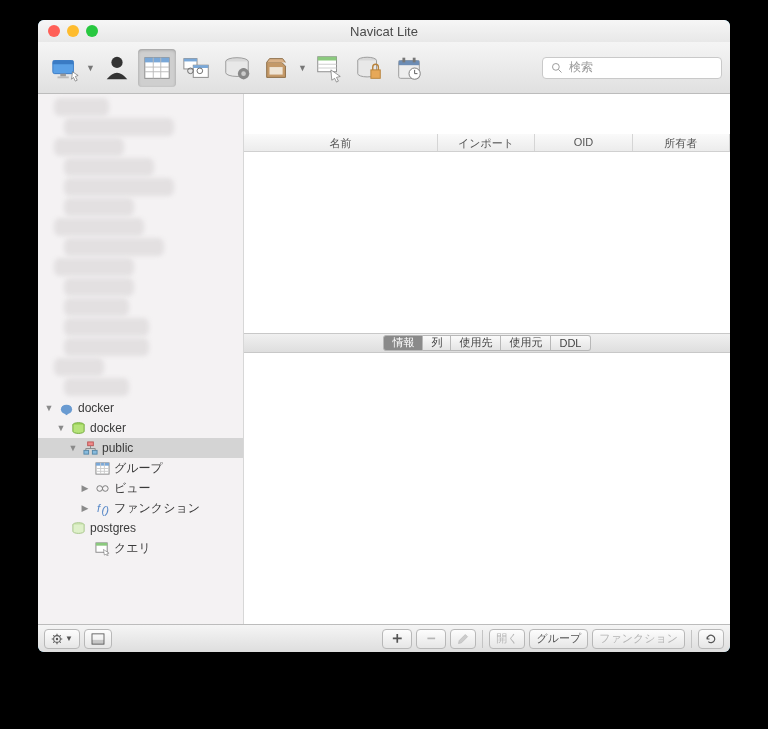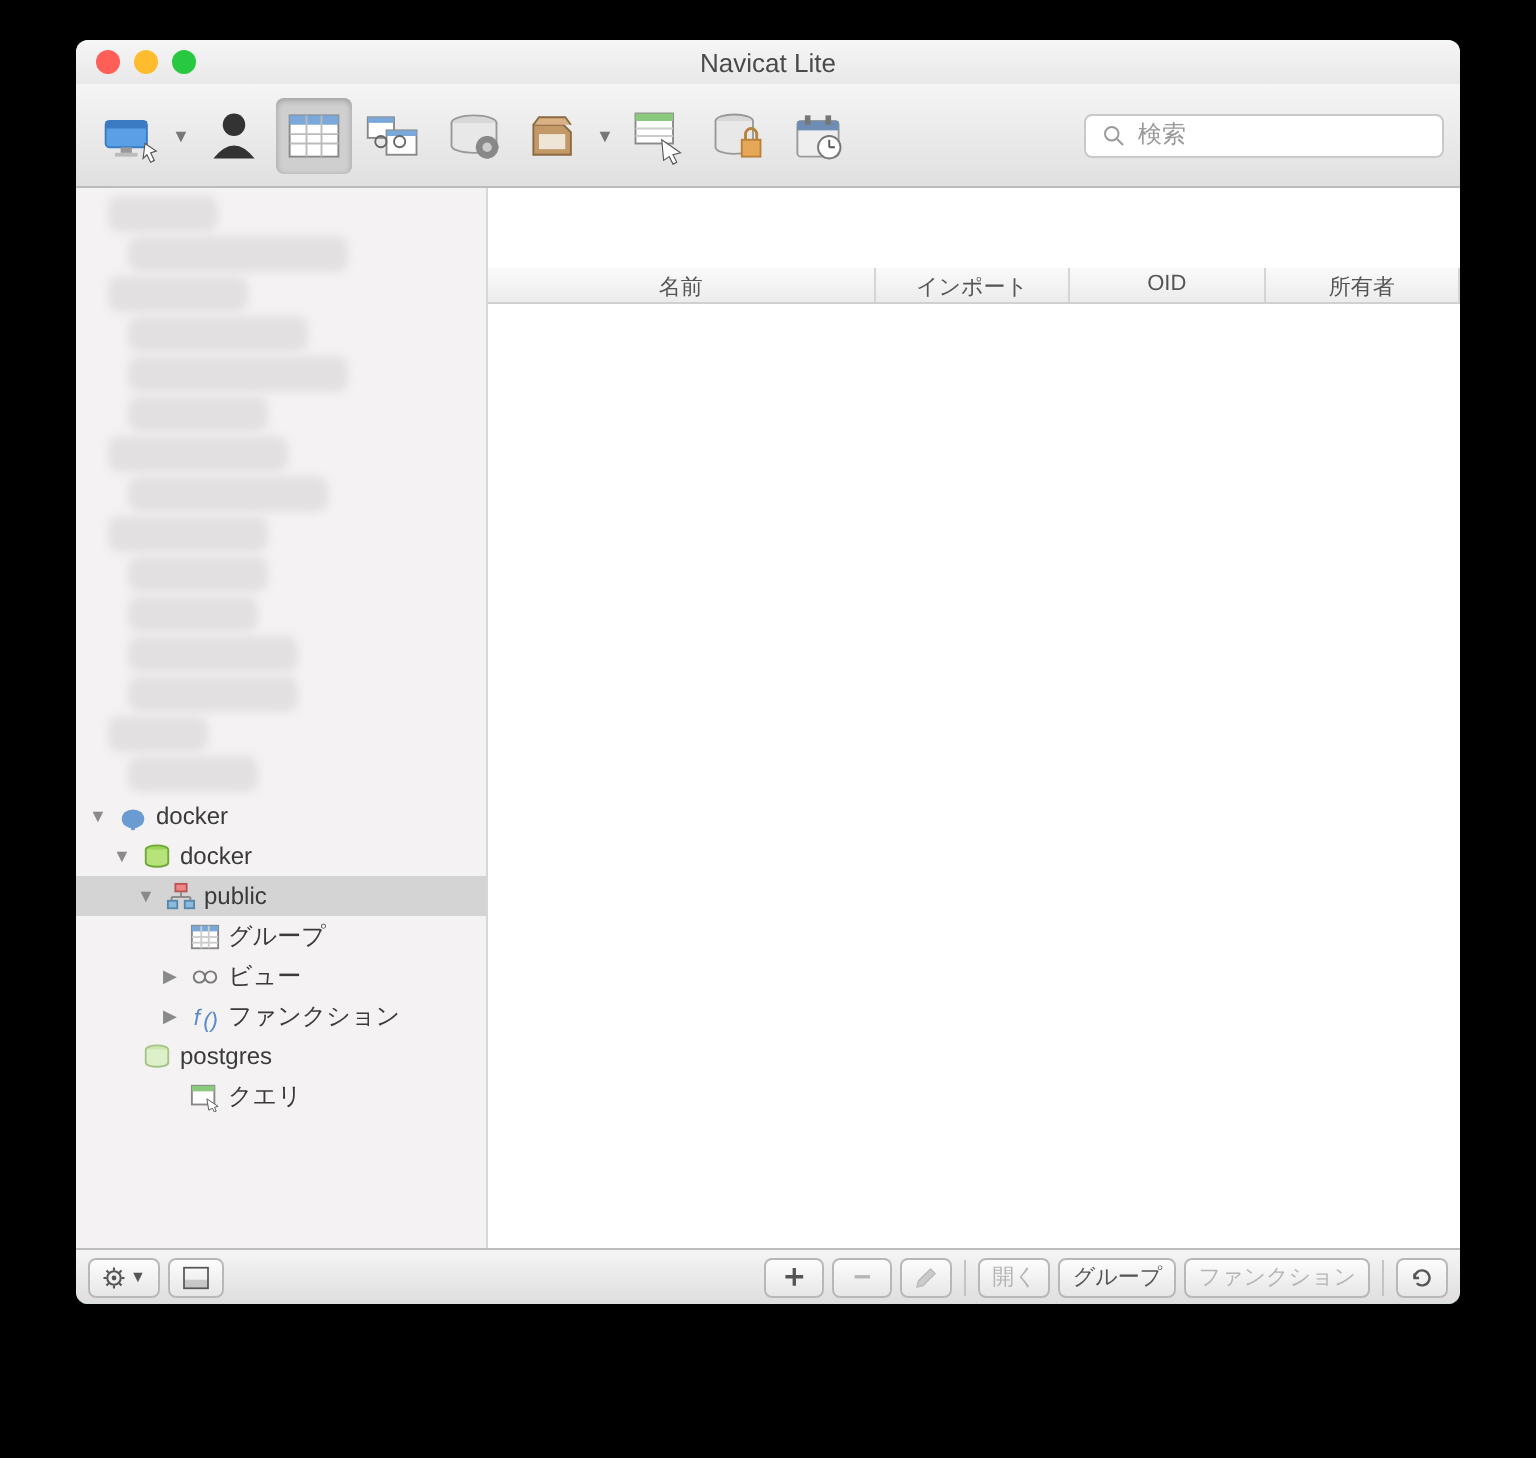--- a/index.html
+++ b/index.html
@@ -267,20 +267,29 @@
     </div>
 
     <div class="main">
       <div class="colhdr">
         <div style="flex:2">名前</div>
         <div>インポート</div>
         <div>OID</div>
         <div>所有者</div>
       </div>
       <div class="listarea"></div>
+      <div class="tabbar">
+        <div class="seg">
+          <div class="act">情報</div>
+          <div>列</div>
+          <div>使用先</div>
+          <div>使用元</div>
+          <div>DDL</div>
+        </div>
+      </div>
       <div class="detail"></div>
     </div>
   </div>
 
   <div class="footer">
     <div class="fbtn">
       <svg width="12" height="12" viewBox="0 0 16 16">
           <circle cx="8" cy="8" r="4.5" fill="none" stroke="#555" stroke-width="1.4"></circle>
           <circle cx="8" cy="8" r="1.6" fill="#555"></circle>
           <g stroke="#555" stroke-width="1.4">

